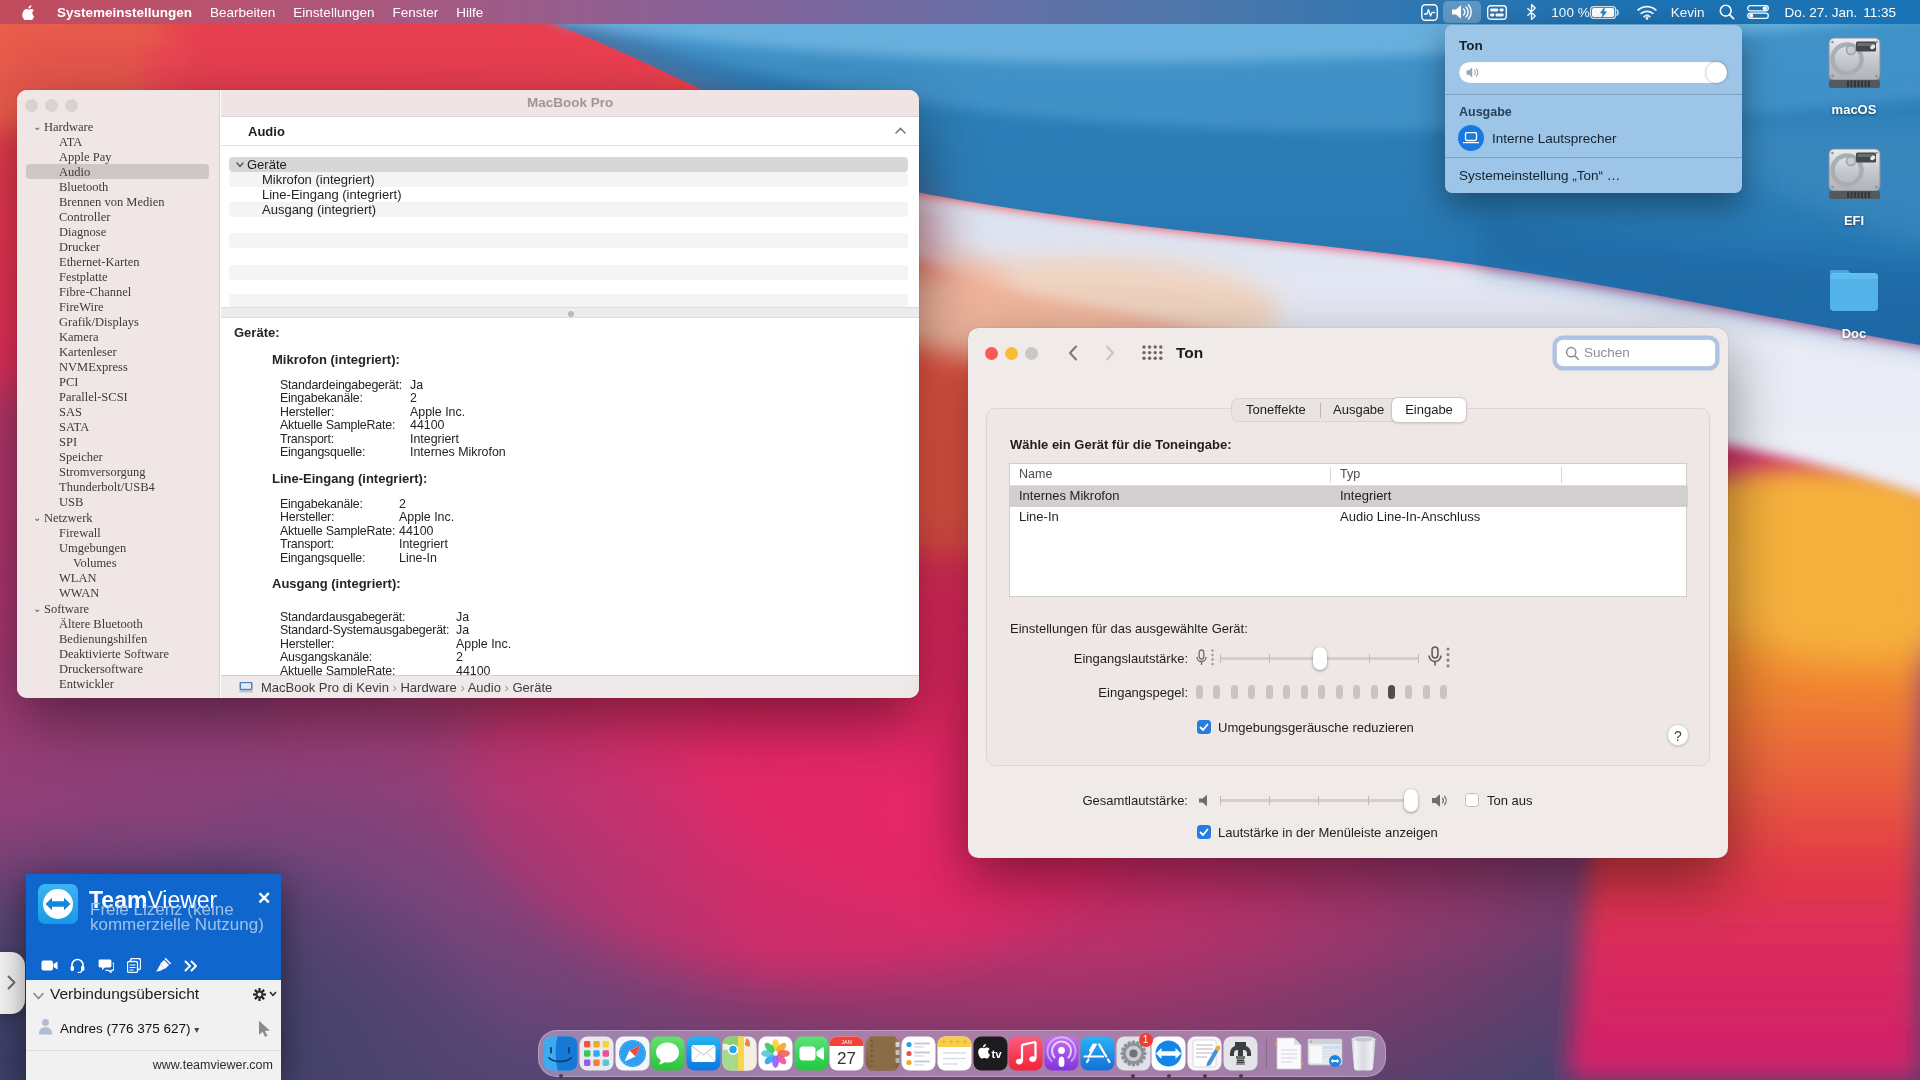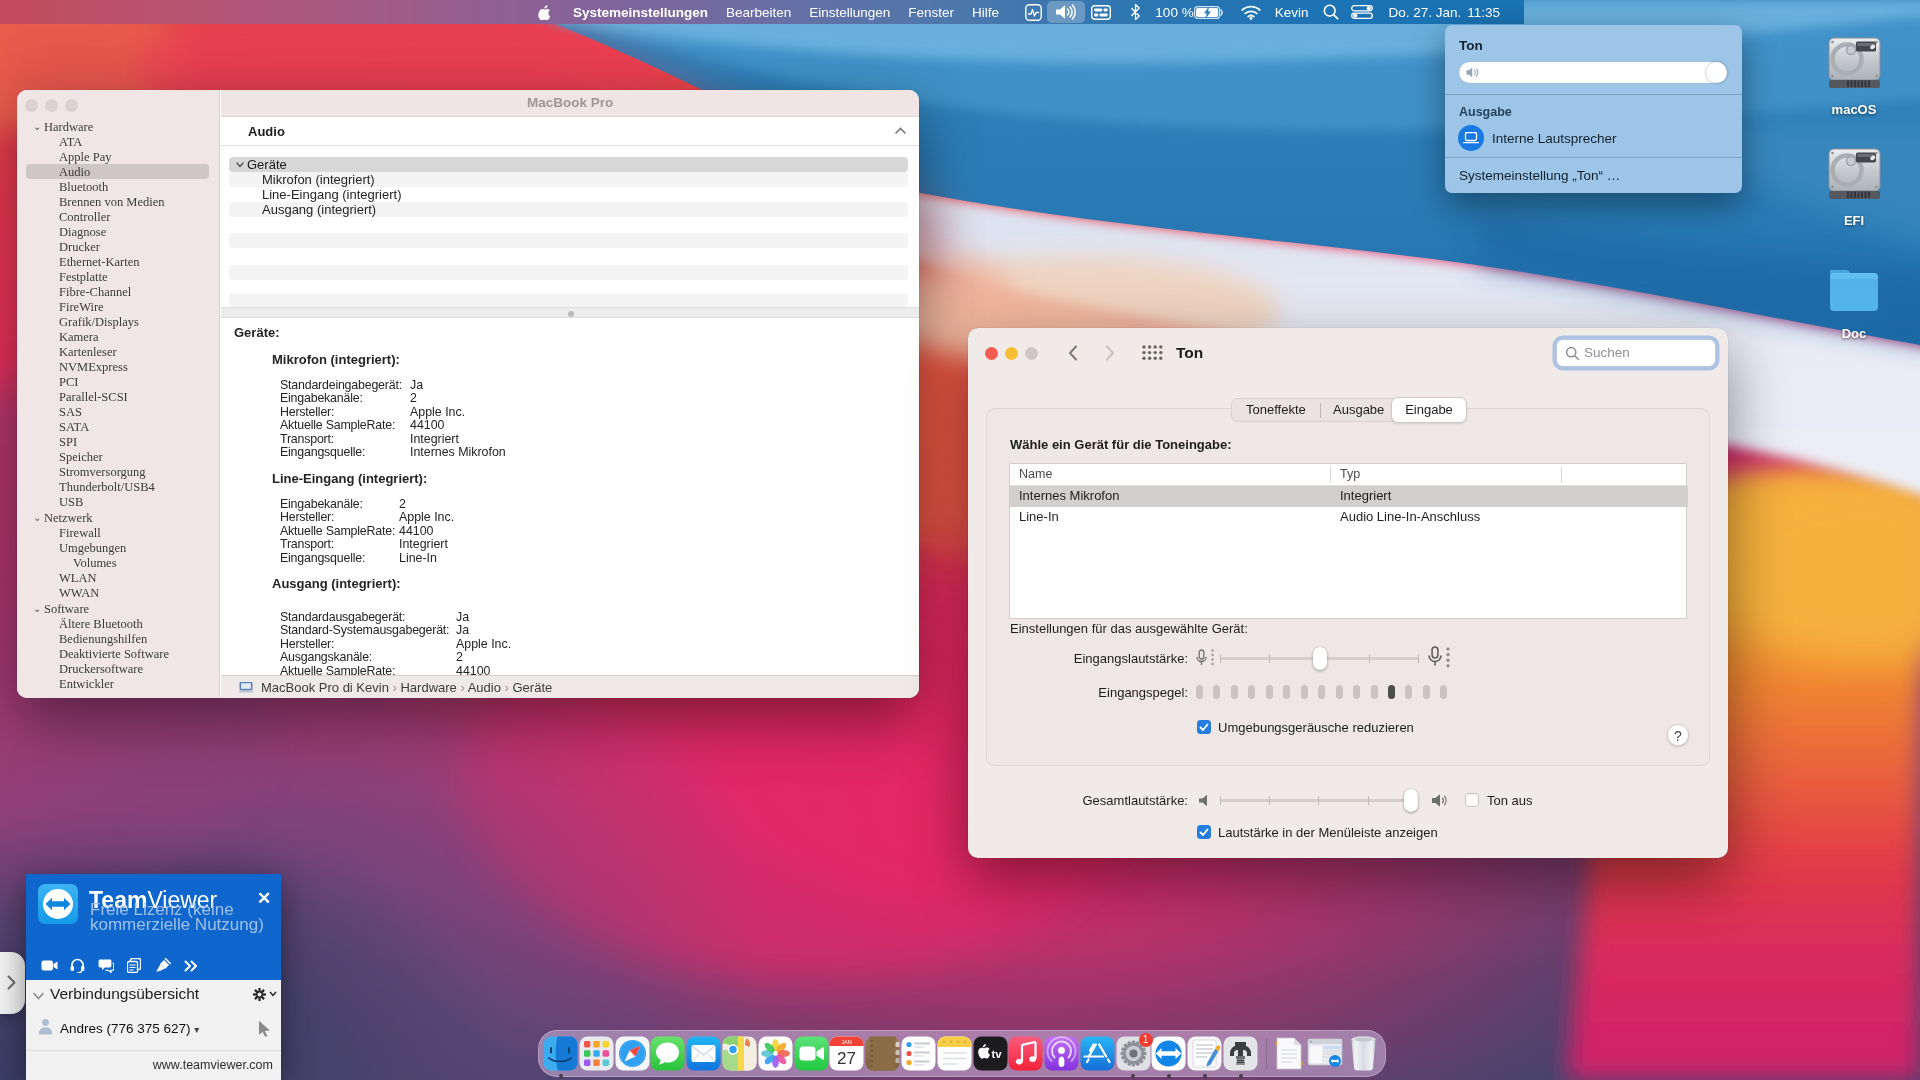--- a/index.html
+++ b/index.html
@@ -1,22 +1,22 @@
 <!DOCTYPE html>
 <html><head>
 <meta charset="utf-8">
 <style>
 * { margin:0; padding:0; box-sizing:border-box; }
 html,body { width:1920px; height:1080px; overflow:hidden; font-family:"Liberation Sans", sans-serif; }
 #stage { position:absolute; top:0; left:0; width:1920px; height:1080px; overflow:hidden; }
 .abs { position:absolute; }
 
-#menubar { position:absolute; top:0; left:0; width:1524px; height:24px;
+#menubar { position:absolute; top:0; left:0; width:1920px; height:24px;
   background:linear-gradient(90deg,#c24c5c 0%,#b75372 12%,#a05a86 25%,#85639a 38%,#6a6ea4 50%,#4e77ab 62%,#2e77b2 74%,#1d73b4 86%,#1a73b4 100%);
-  color:#fff; font-size:13.5px; display:flex; align-items:center;justify-content:center; }
+  color:#fff; font-size:13.5px; display:flex; align-items:center; }
 #menubar .mleft { display:flex; align-items:center; }
 #menubar .item { padding:0 9px; }
 #menubar .bold { font-weight:bold; }
 #menubar .mright { position:absolute; right:0; top:0; height:24px; display:flex; align-items:center; font-size:13.5px; }
 .appleLogo { width:13px; height:15px; margin-left:22px; margin-right:13px; }
 
 .win { position:absolute; border-radius:10px; box-shadow:0 22px 60px rgba(0,0,0,0.45), 0 0 1px rgba(0,0,0,0.3); }
 .tl { position:absolute; width:13px; height:13px; border-radius:50%; }
 
 #dock { position:absolute; left:538px; top:1030px; width:848px; height:47px;
@@ -342,21 +342,21 @@
 
   <div class="abs" style="left:263px;top:70px;width:236px;height:24px;background:#e9e3e1;border:1px solid #d9d2cf;border-radius:7px;">
     <div class="abs" style="left:88px;top:4px;width:1px;height:15px;background:#bdb7b3;"></div>
     <span style="position:absolute;left:14px;top:3px;">Toneffekte</span>
     <span style="position:absolute;left:101px;top:3px;">Ausgabe</span>
   </div>
   <div class="abs" style="left:423px;top:69px;width:76px;height:26px;background:#fff;border:1px solid #cfc9c5;border-radius:7px;box-shadow:0 1px 2px rgba(0,0,0,0.12);text-align:center;line-height:24px;">Eingabe</div>
 
   <div class="abs" style="left:42px;top:109px;font-weight:bold;">Wähle ein Gerät für die Toneingabe:</div>
 
-  <div class="abs" style="left:41px;top:135px;width:678px;height:156px;background:#fff;border:1px solid #d4cecb;">
+  <div class="abs" style="left:41px;top:135px;width:678px;height:134px;background:#fff;border:1px solid #d4cecb;">
     <div class="abs" style="left:0;top:0;width:678px;height:22px;border-bottom:1px solid #e2dcd9;">
       <span style="position:absolute;left:9px;top:3px;font-size:12.5px;color:#4c4c4c;">Name</span>
       <span style="position:absolute;left:330px;top:3px;font-size:12.5px;color:#4c4c4c;">Typ</span>
       <div class="abs" style="left:320px;top:3px;width:1px;height:16px;background:#dcd6d3;"></div>
       <div class="abs" style="left:551px;top:3px;width:1px;height:16px;background:#dcd6d3;"></div>
     </div>
     <div class="abs" style="left:0;top:22px;width:678px;height:21px;background:#d3cfce;">
       <span style="position:absolute;left:9px;top:2px;">Internes Mikrofon</span>
       <span style="position:absolute;left:330px;top:2px;">Integriert</span>
     </div>

